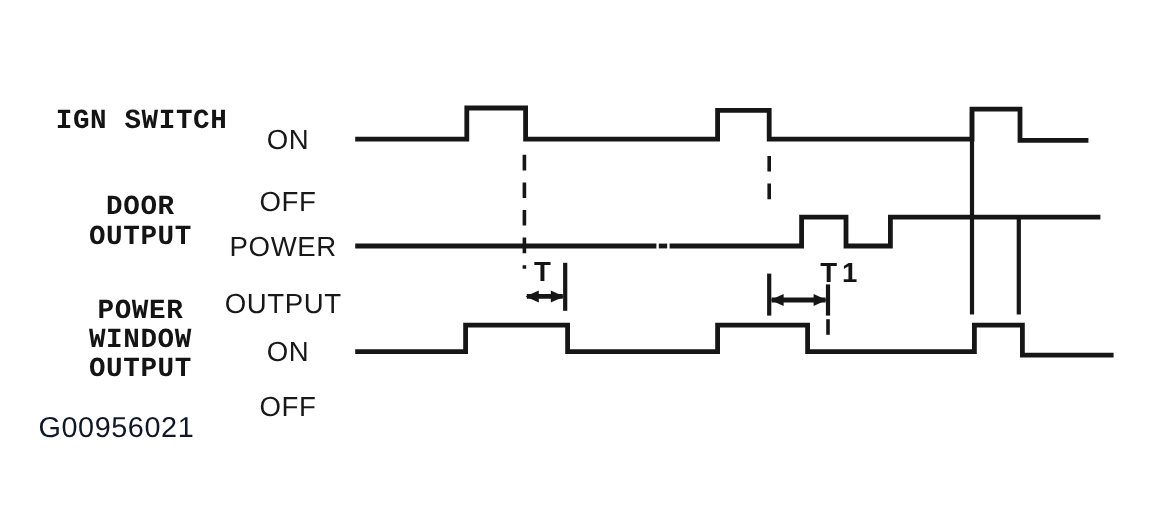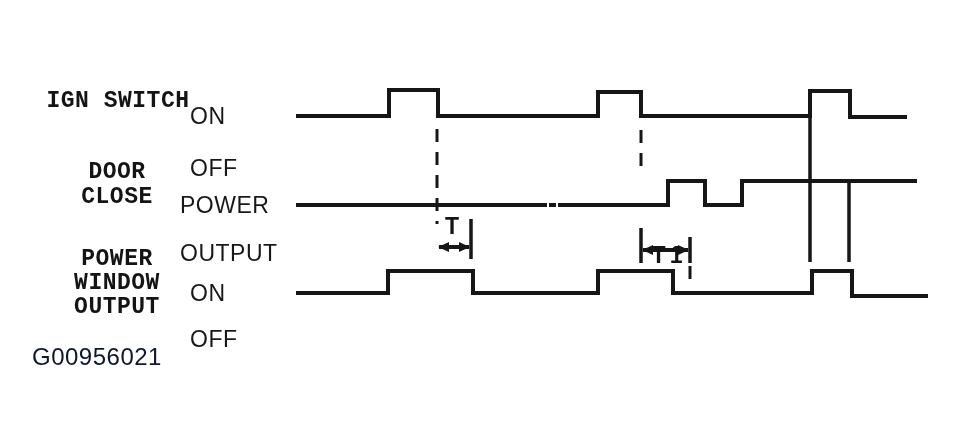--- a/index.html
+++ b/index.html
@@ -7,21 +7,21 @@
     width:963px;height:441px;background:#ffffff;position:relative;overflow:hidden;
     font-family:"Liberation Sans","DejaVu Sans",sans-serif;color:#141414;
   }
   .fig{position:absolute;inset:0;}
   svg{position:absolute;left:0;top:0;}
   .lbl{position:absolute;white-space:pre-line;}
   .row-label{
     font-weight:bold;font-size:23px;line-height:25px;text-align:center;letter-spacing:.5px;font-family:Liberation Mono, monospace;
   }
   .state-labels{
-    font-size:23px;text-align:left;letter-spacing:.5px;color:#181818;
+    font-size:23px;text-align:center;letter-spacing:.5px;color:#181818;
   }
   .ann-label{
     font-weight:bold;font-size:23px;text-align:center;
   }
   .fig-id{
     font-size:24px;letter-spacing:.5px;color:#0f172a;
   }
 </style>
 </head>
 <body>
@@ -45,36 +45,36 @@
       <polygon points="470,247 459,242 459,252" fill="#161616"></polygon>
       <line x1="641" y1="228" x2="641" y2="263" stroke="#161616" stroke-width="3.5"></line>
       <line x1="690" y1="237" x2="690" y2="263" stroke="#161616" stroke-width="3.5"></line>
       <line x1="643" y1="250" x2="688" y2="250" stroke="#161616" stroke-width="4"></line>
       <polygon points="642,250 653,245 653,255" fill="#161616"></polygon>
       <polygon points="689,250 678,245 678,255" fill="#161616"></polygon>
     </svg>
 
   <div class="lbl row-label" style="left:28px;top:89px;width:180px;">IGN SWITCH</div>
   <div class="lbl row-label" style="left:42px;top:160px;width:150px;">DOOR
-CLOSE</div>
+OUTPUT</div>
   <div class="lbl row-label" style="left:42px;top:247px;width:150px;line-height:24px;">POWER
 WINDOW
 OUTPUT</div>
 
   <div class="lbl state-labels" style="left:190px;top:77px;width:100px;line-height:26px;">
     <div>ON</div>
     <div>OFF</div>
   </div>
   <div class="lbl state-labels" style="left:180px;top:169px;width:112px;line-height:24px;">
     <div>POWER</div>
     <div>OUTPUT</div>
   </div>
   <div class="lbl state-labels" style="left:190px;top:259px;width:100px;line-height:23px;">
     <div>ON</div>
     <div>OFF</div>
   </div>
 
   <div class="lbl ann-label" style="left:438px;top:213px;width:28px;">T</div>
-  <div class="lbl ann-label" style="left:646px;top:214px;width:46px;letter-spacing:4px;margin-top:28px;">T1</div>
+  <div class="lbl ann-label" style="left:678px;top:214px;width:46px;letter-spacing:4px;">T1</div>
 
   <div class="lbl fig-id" style="left:32px;top:343px;">G00956021</div>
 
 </div>
 
 </body></html>

